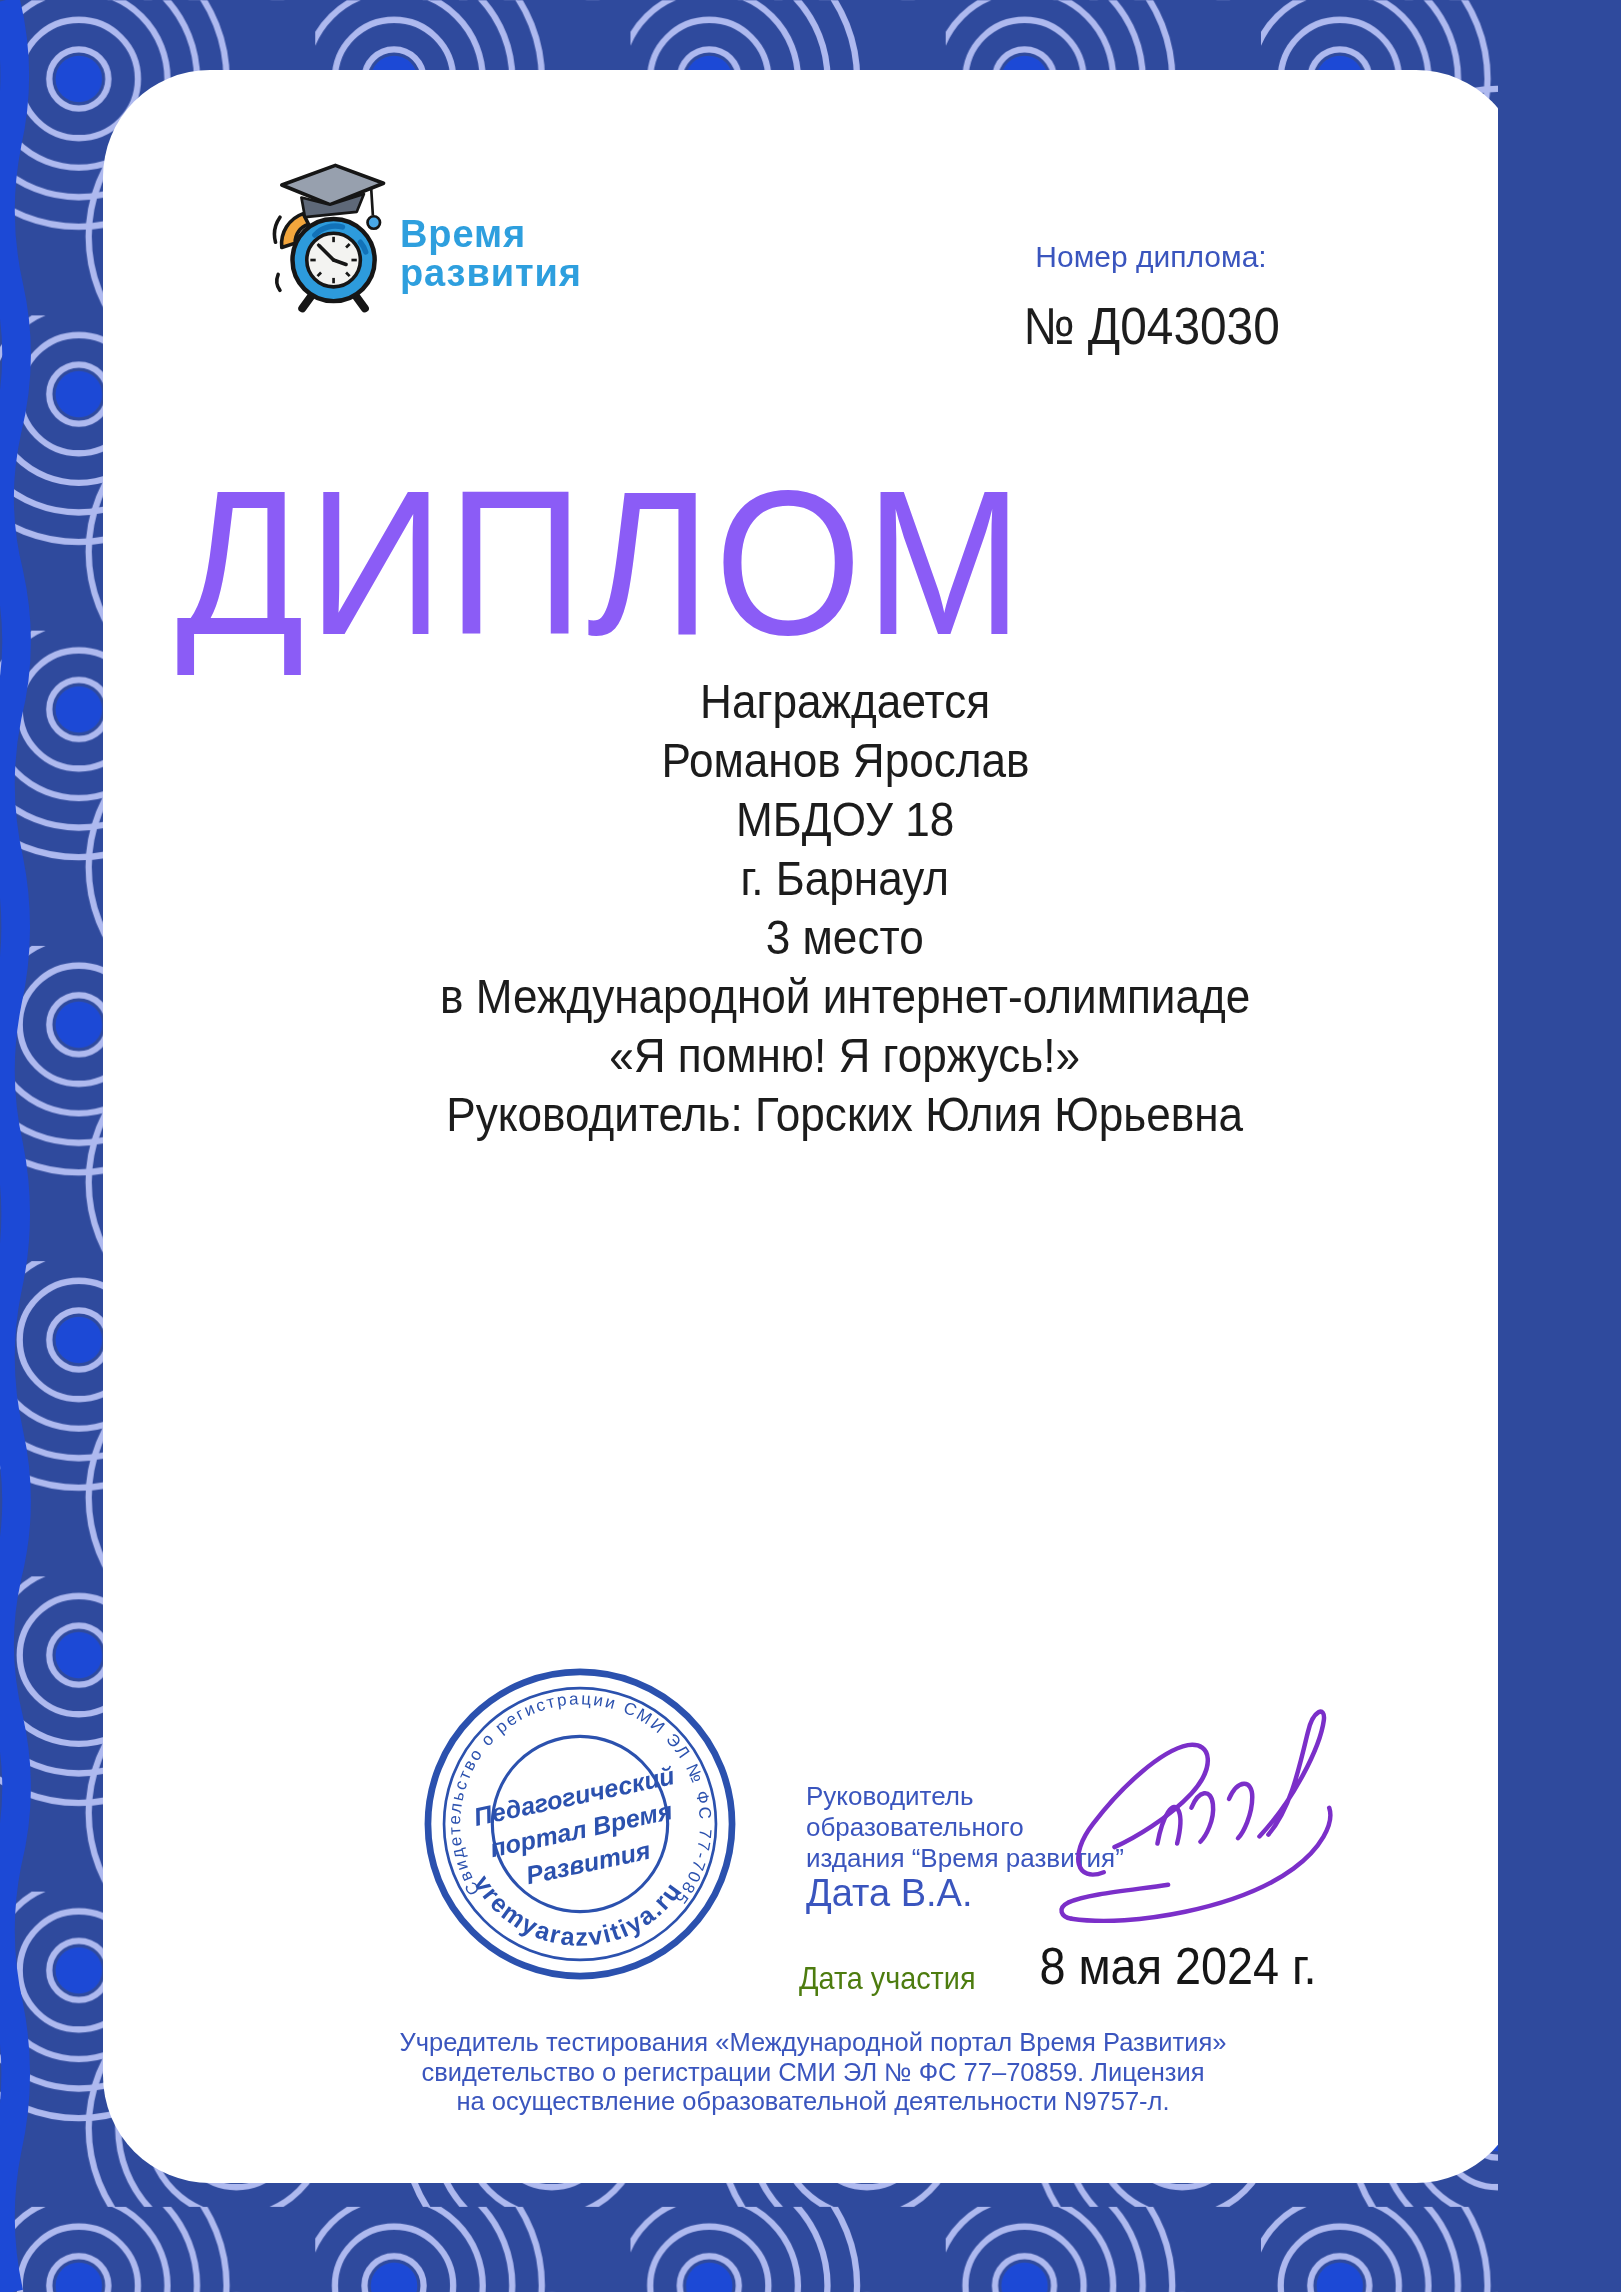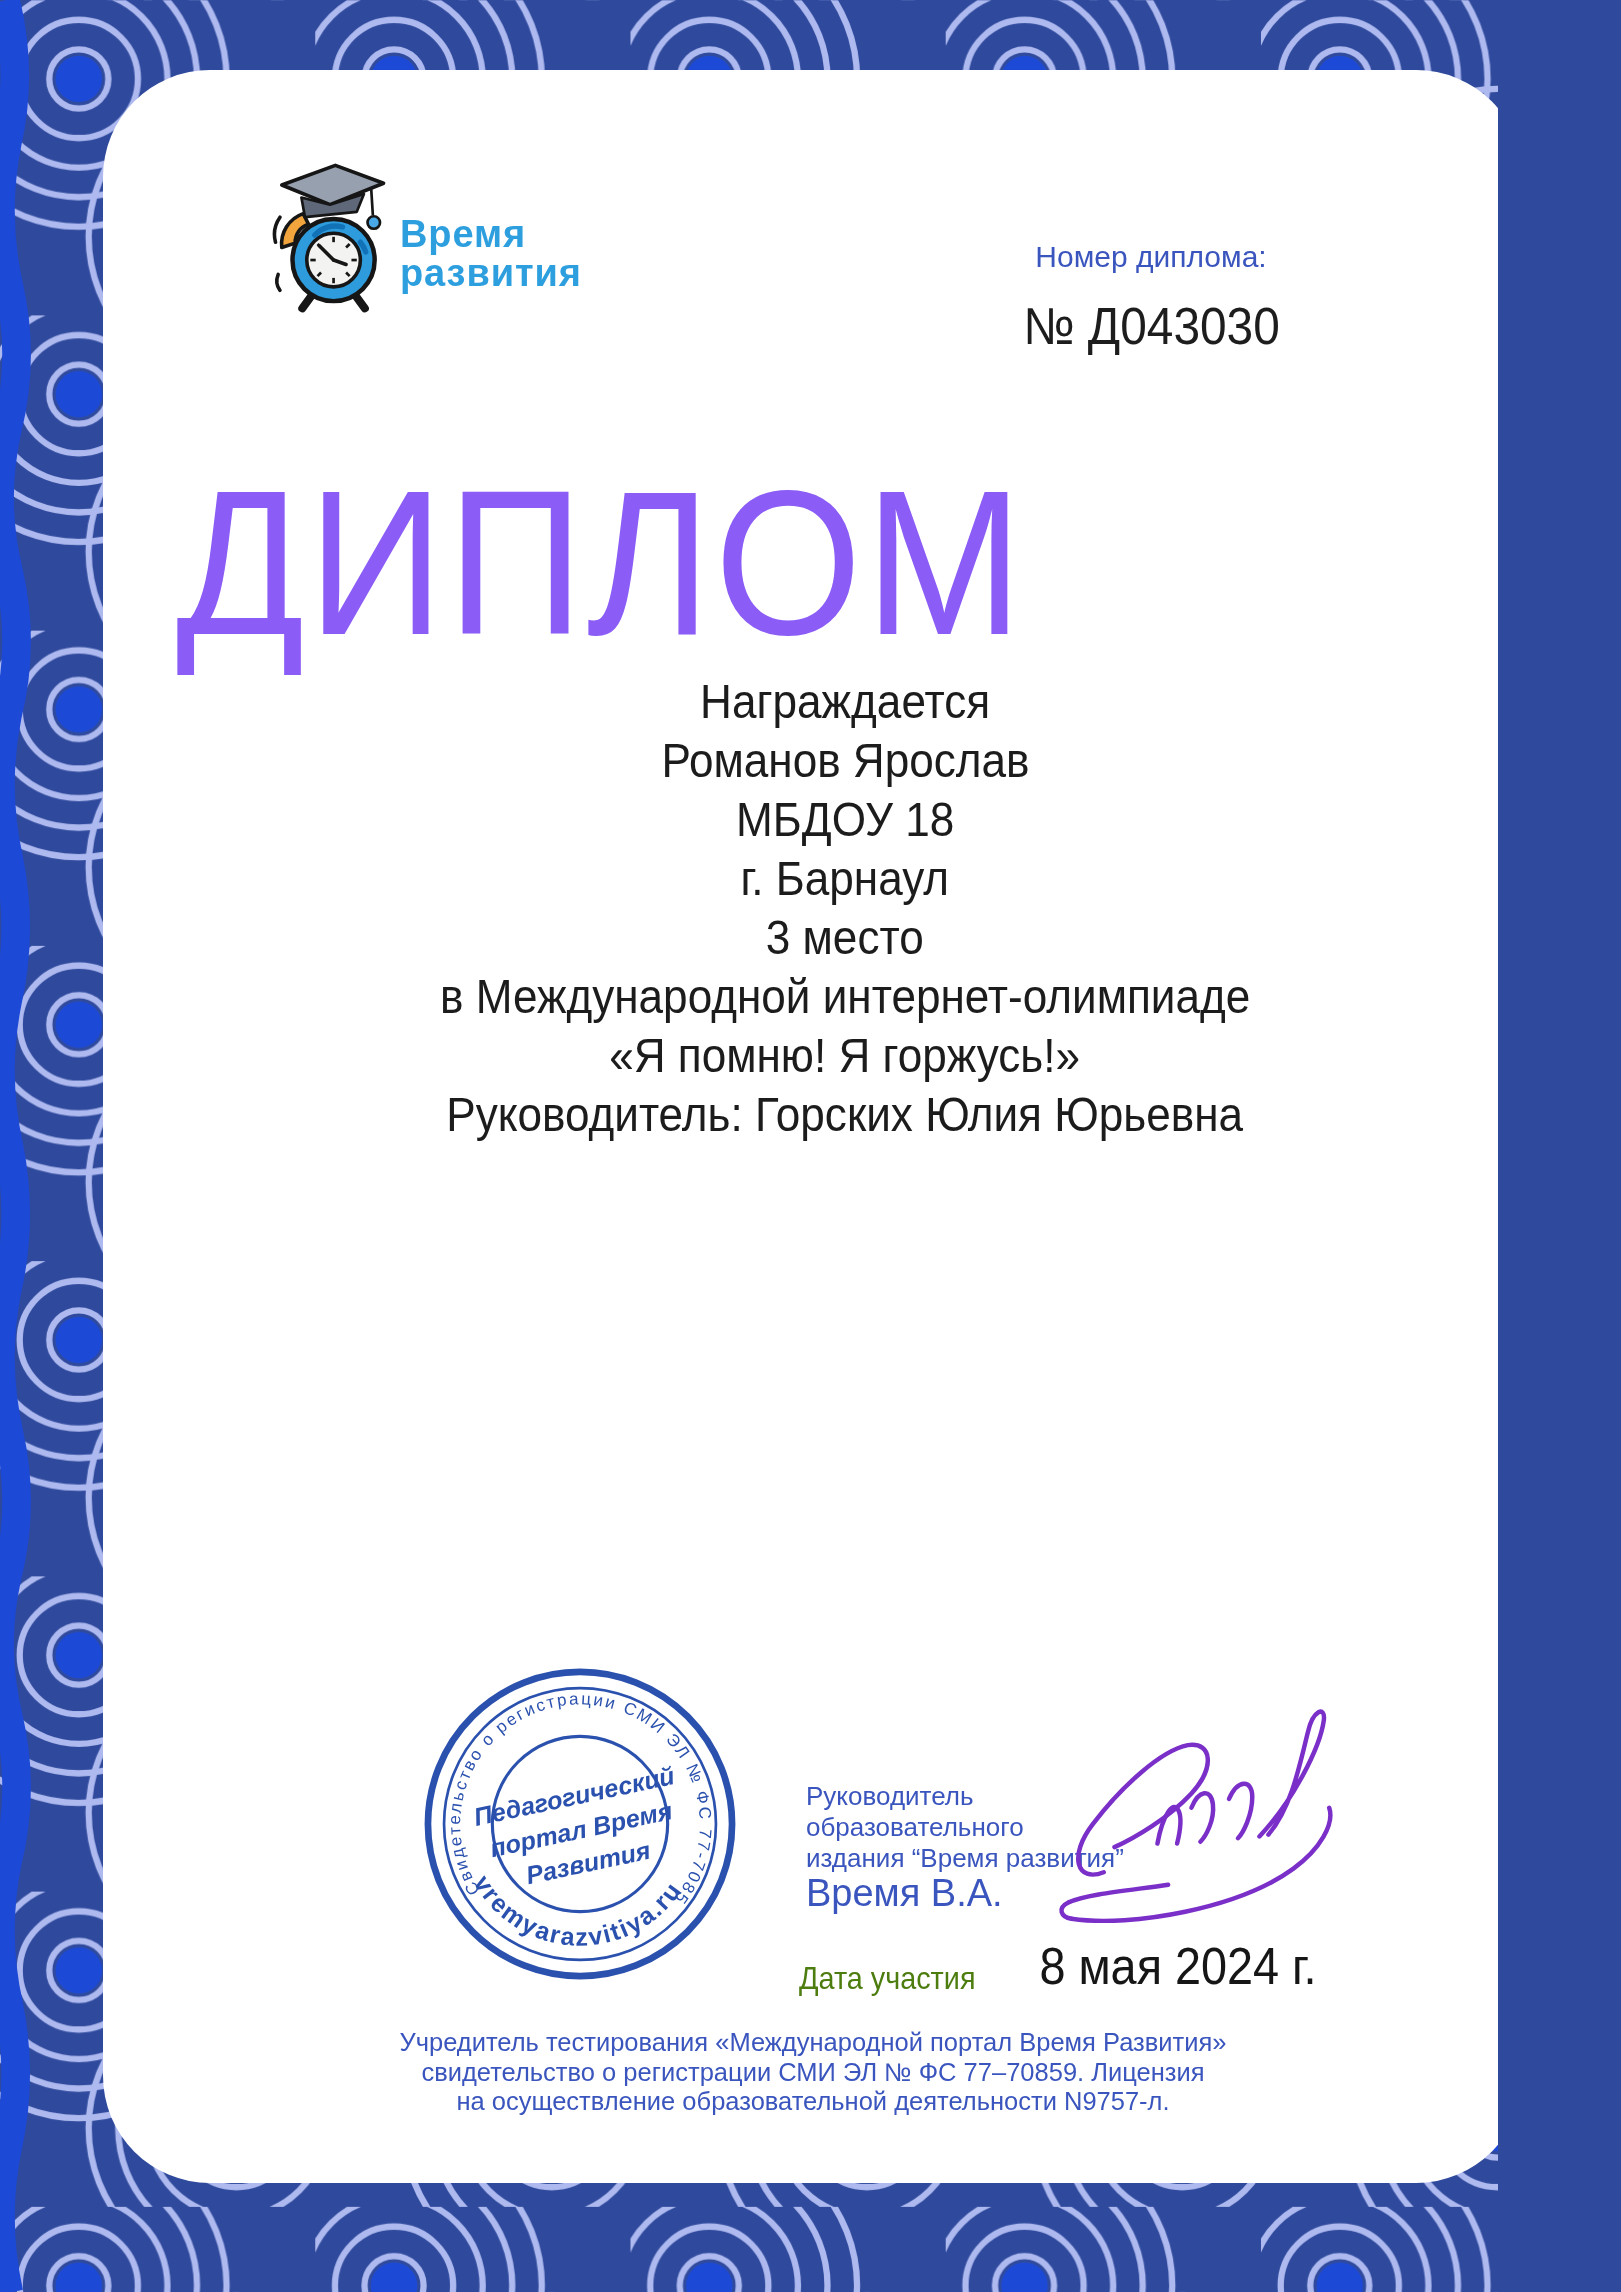--- a/index.html
+++ b/index.html
@@ -151,21 +151,21 @@
         <text class="stamp-center" x="180" y="196">портал Время</text>
         <text class="stamp-center" x="180" y="234">Развития</text>
       </g>
     </svg>
 
     <div id="roleblock" class="abs">
       <div>Руководитель</div>
       <div>образовательного</div>
       <div>издания “Время развития”</div>
     </div>
-    <div id="signer-name" class="abs">Время В.А.</div>
+    <div id="signer-name" class="abs">Дата В.А.</div>
 
     <svg id="signature" class="abs" viewBox="0 0 380 290" xmlns="http://www.w3.org/2000/svg" aria-hidden="true">
       <g fill="none" stroke="#7B2FC9" stroke-width="5" stroke-linecap="round">
         <path d="M88,200 C58,212 48,182 76,146 C108,104 152,64 182,58 C210,54 212,84 186,112 C160,140 122,162 100,172"></path>
         <path d="M148,168 C154,136 166,118 172,132 C176,142 172,160 170,168"></path>
         <path d="M186,128 C194,108 208,106 210,124 C212,142 202,160 196,166"></path>
         <path d="M228,118 C238,96 254,96 254,116 C254,136 244,156 238,162"></path>
         <path d="M262,160 C300,120 330,60 334,30 C336,14 322,18 316,44 C306,86 296,130 272,158"></path>
         <path d="M52,252 C120,262 240,240 300,196 C330,174 346,146 340,128"></path>
         <path d="M52,252 C40,250 36,240 48,234 C70,224 120,220 160,214"></path>

